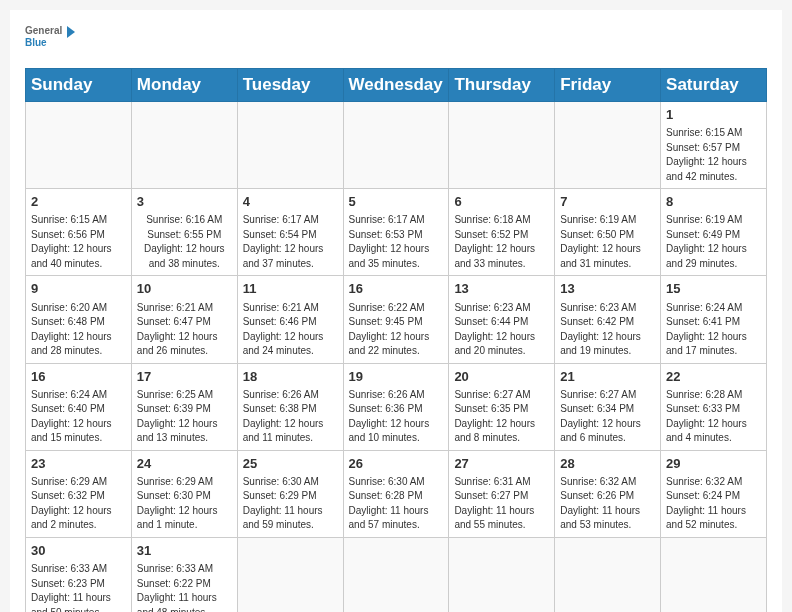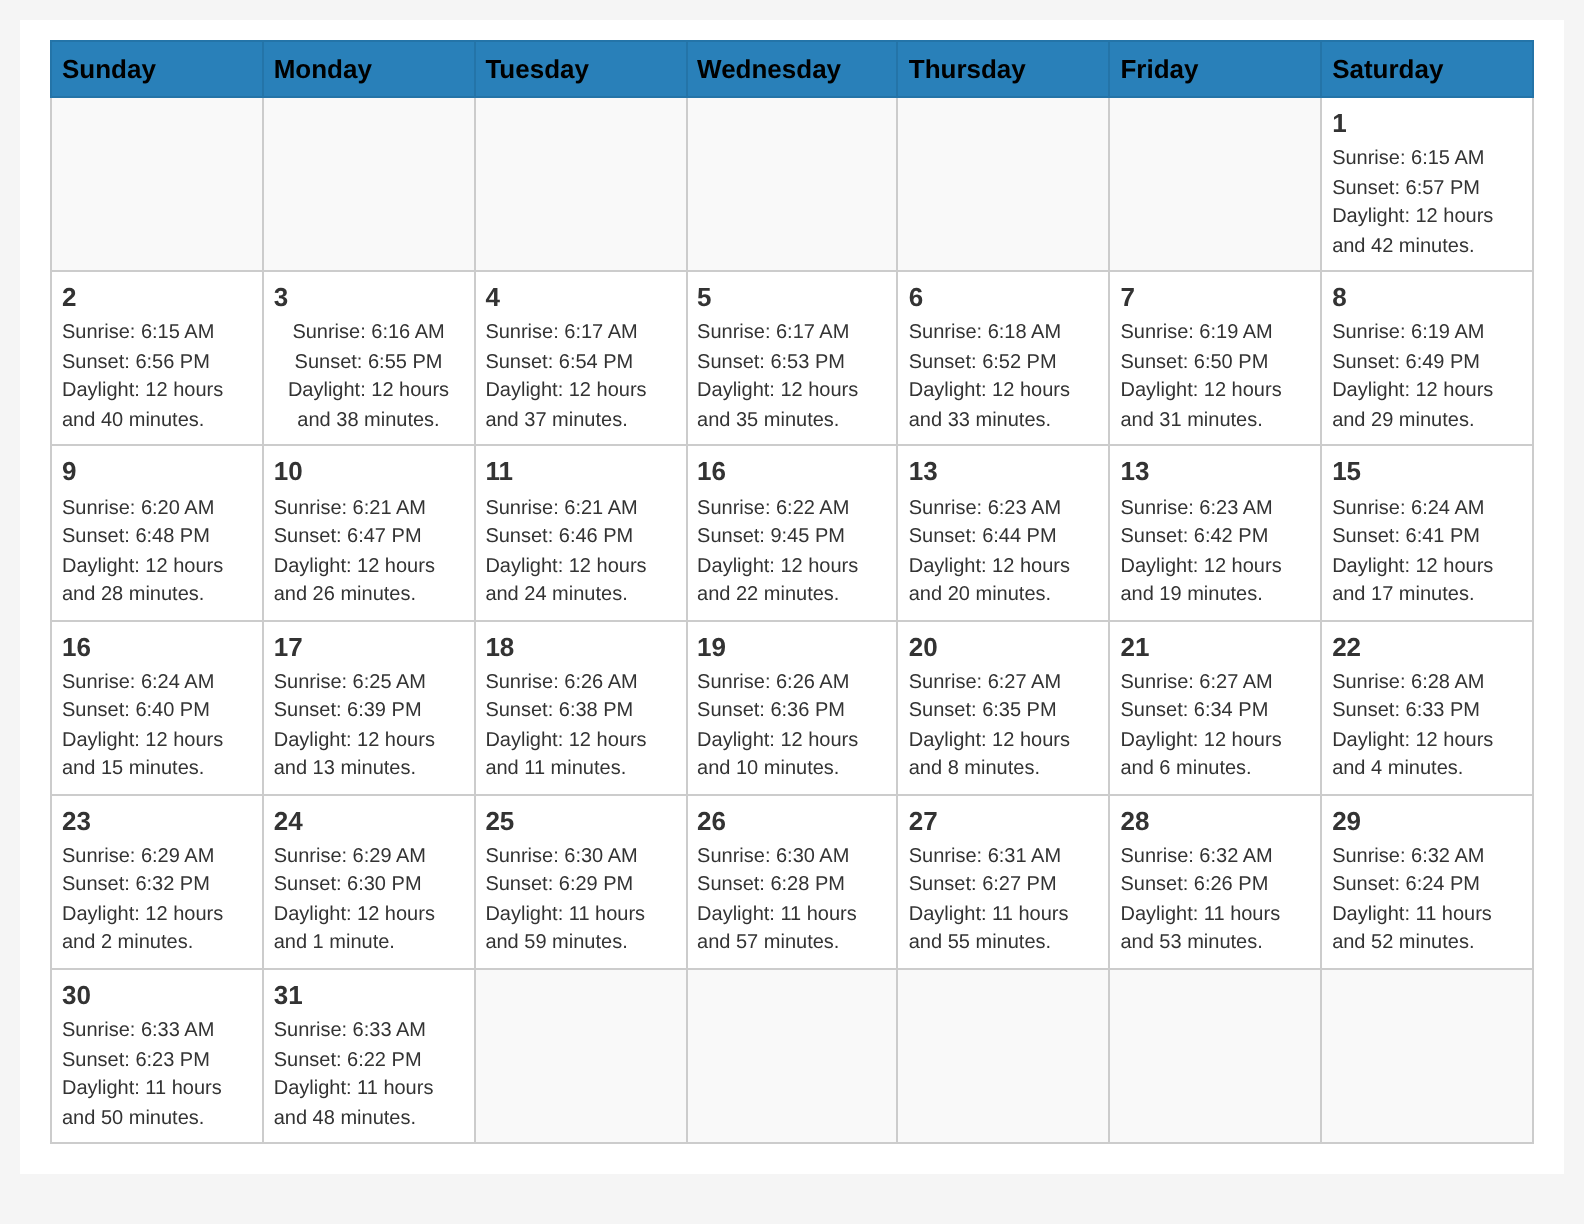--- a/index.html
+++ b/index.html
@@ -40,22 +40,22 @@
       font-size: 15px;
       color: #555;
     }
     .calendar {
       width: 100%;
       border-collapse: collapse;
       border: 1px solid #ccc;
     }
     .calendar th {
       background: #2980b9;
-      color: #000000;
-      font-size: 13px;
+      color: #ffffff;
+      font-size: 17px;
       font-weight: bold;
       padding: 6px 5px;
       text-align: left;
       border: 1px solid #2474a8;
     }
     .calendar td {
       vertical-align: top;
       border: 1px solid #ccc;
       padding: 4px 5px;
       width: calc(100% / 7);
@@ -77,20 +77,33 @@
     .day-info {
       font-size: 10px;
       color: #333;
       line-height: 1.45;
     }
   </style>
 </head>
 <body>
 
 <div class="page">
+  <div class="header">
+    <div class="logo">
+    <svg width="50" height="40" viewBox="0 0 50 40" xmlns="http://www.w3.org/2000/svg">
+      <text x="0" y="14" font-size="10" font-family="Arial" font-weight="bold" fill="#666">General</text>
+      <text x="0" y="26" font-size="10" font-family="Arial" font-weight="bold" fill="#2980b9">Blue</text>
+      <polygon points="42,6 50,12 42,18 42,6" fill="#2980b9"></polygon>
+    </svg>
+  </div>
+    <div class="title-block">
+      <div class="month-title"></div>
+      <div class="location"></div>
+    </div>
+  </div>
 
   <table class="calendar">
     <thead>
       <tr>
       <th>Sunday</th>
           <th>Monday</th>
           <th>Tuesday</th>
           <th>Wednesday</th>
           <th>Thursday</th>
           <th>Friday</th>

